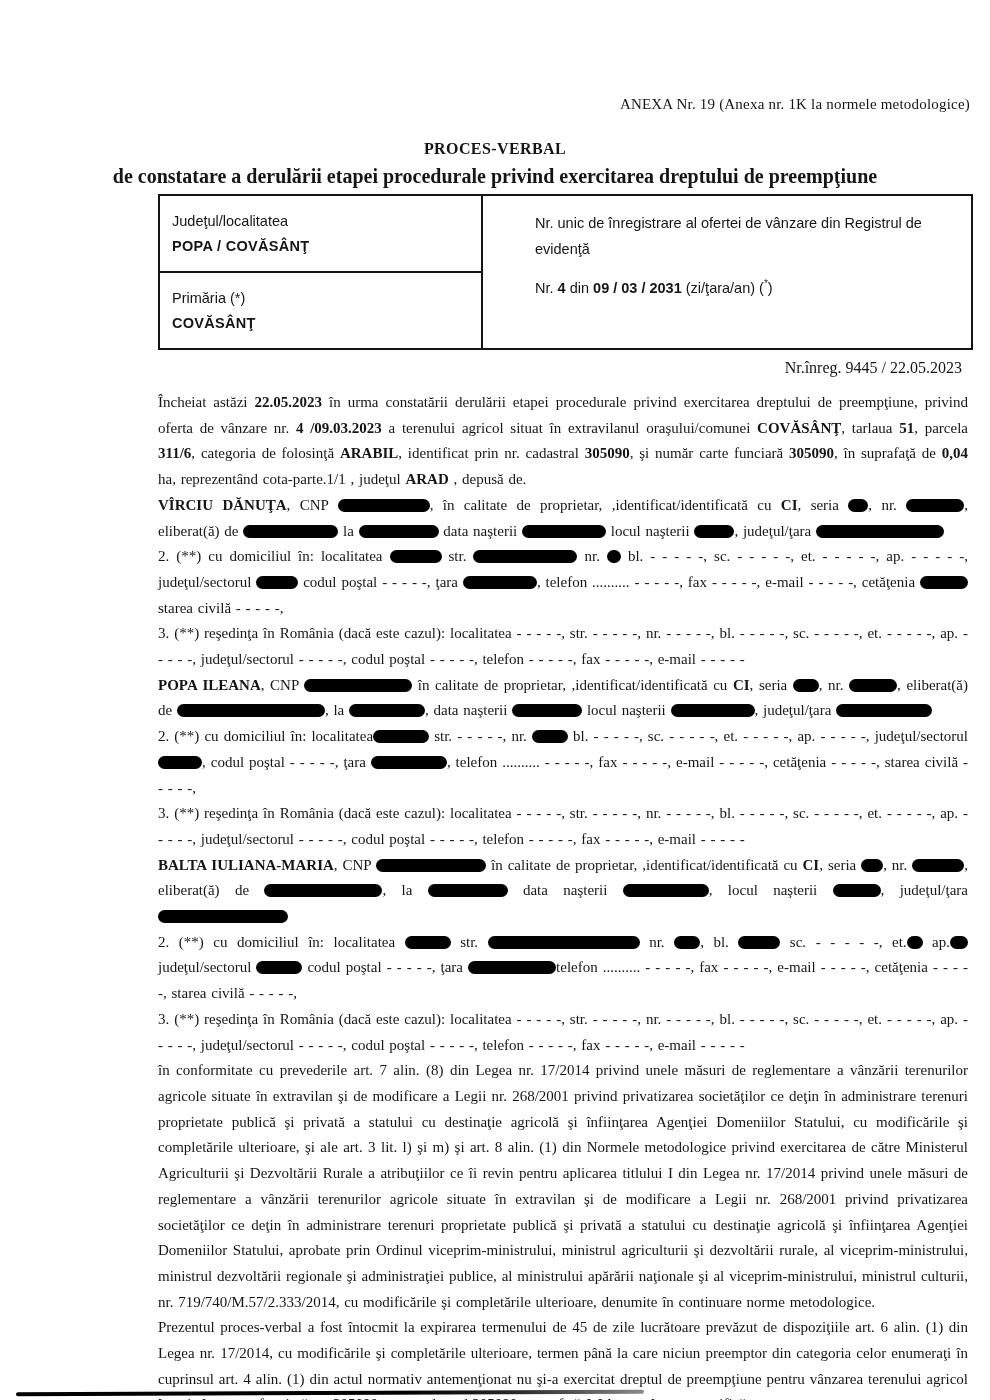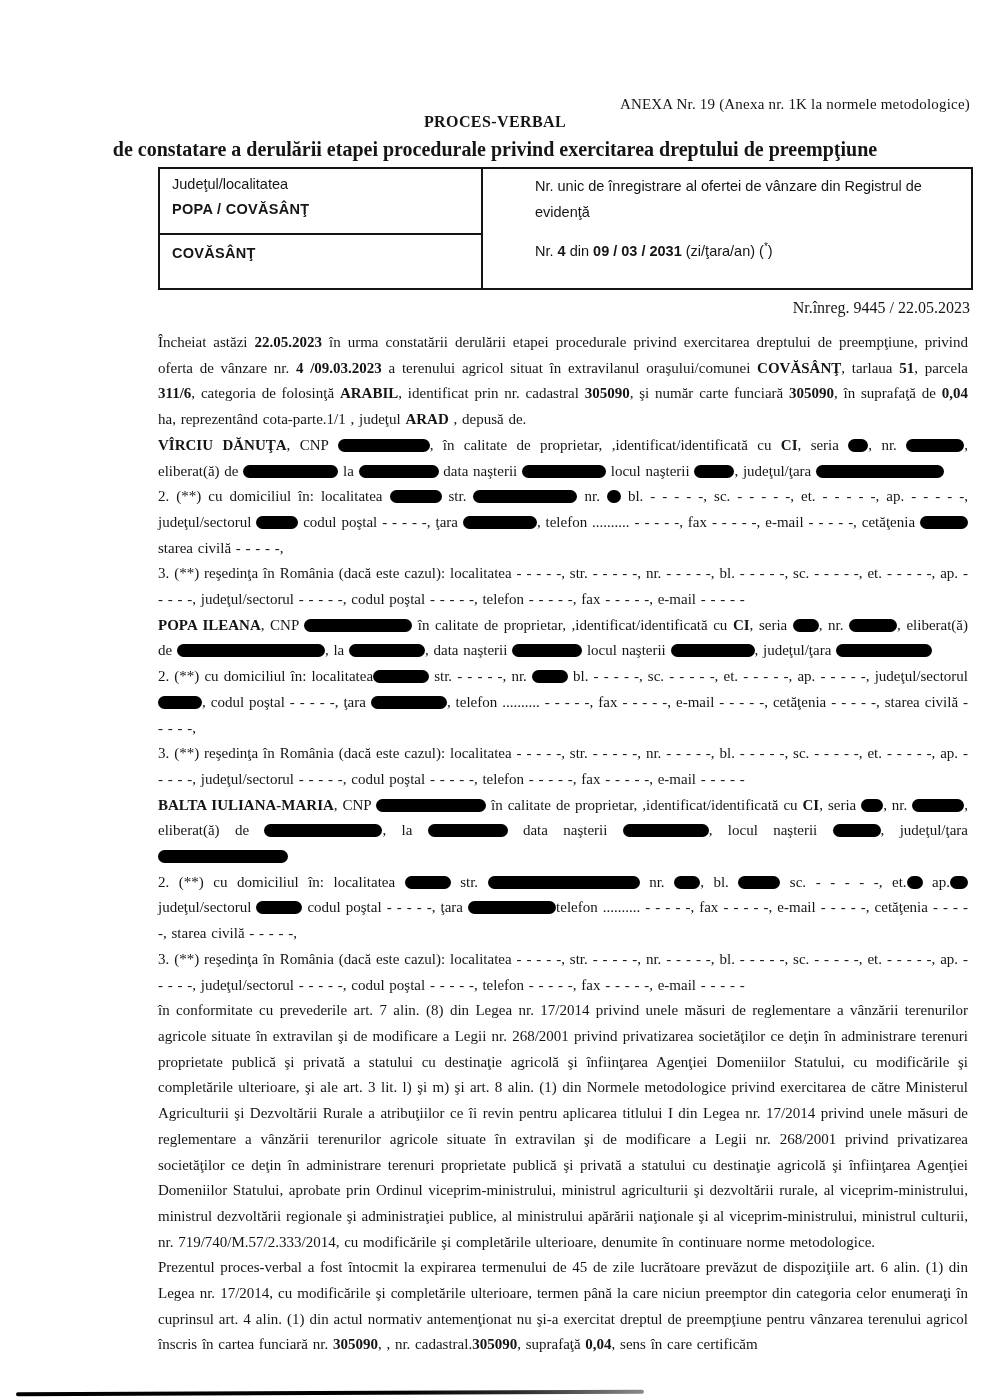--- a/index.html
+++ b/index.html
@@ -16,60 +16,61 @@
   .anexa-line {
     text-align:right;
     padding-right:20px;
     font-size:15px;
     letter-spacing:0.2px;
   }
   .doc-title {
     text-align:center;
     font-weight:bold;
     font-size:16px;
+    margin-top:27px;
     letter-spacing:0.4px;
   }
   .doc-subtitle {
     text-align:center;
     font-weight:bold;
     font-size:20px;
     margin-top:7px;
   }
 
   .reg-table {
     margin:6px 15px 0 158px;
     width:815px;
     box-sizing:border-box;
     border:2px solid #141414;
     display:grid;
     grid-template-columns:323px 1fr;
     font-family:"Liberation Sans", sans-serif;
     font-size:14.5px;
   }
-  .reg-table .cell { padding:4px 12px; box-sizing:border-box; }
+  .reg-table .cell { padding:14px 12px; box-sizing:border-box; }
   .cell-left-1 {
     grid-column:1; grid-row:1;
     border-right:2px solid #141414;
     border-bottom:2px solid #141414;
     min-height:66px;
   }
   .cell-left-2 {
     grid-column:1; grid-row:2;
     border-right:2px solid #141414;
     min-height:53px;
   }
   .cell-right { grid-column:2; grid-row:1 / 3; padding-top:22px; padding-right:16px; line-height:26px;margin-left:40px; }
   .cell-label { line-height:22px; }
   .cell-value { font-weight:bold; margin-top:3px; line-height:22px; letter-spacing:0.3px; }
   .cell-right .line2 { margin-top:9px; }
   .cell-right sup { font-size:10px; }
 
   .nr-inreg {
     text-align:right;
-    padding-right:20px;
+    padding-right:28px;
     font-size:16px;
     margin-top:9px;
   }
 
   .body-text {
     margin:13px 22px 0 158px;
     text-align:justify;
     font-size:15px;
     line-height:25.7px;
     word-spacing:1px;
@@ -105,20 +106,21 @@
 
   <div class="doc-title">PROCES-VERBAL</div>
   <div class="doc-subtitle">de constatare a derulării etapei procedurale privind exercitarea dreptului de preempţiune</div>
 
   <div class="reg-table">
     <div class="cell cell-left-1">
       <div class="cell-label">Judeţul/localitatea</div>
       <div class="cell-value">POPA / COVĂSÂNŢ</div>
     </div>
     <div class="cell cell-left-2">
+      <div class="cell-label">Primăria (*)</div>
       <div class="cell-value">COVĂSÂNŢ</div>
     </div>
     <div class="cell cell-right">
       <div class="line1"><span>Nr. unic de înregistrare al ofertei de vânzare din Registrul de evidenţă</span></div>
       <div class="line2"><span>Nr. </span><span class="b">4</span><span> din </span><span class="b">09 / 03 / 2031</span><span> (zi/ţara/an) (</span><sup>*</sup><span>)</span></div>
     </div>
   </div>
 
   <div class="nr-inreg">Nr.înreg. 9445 / 22.05.2023</div>
 

